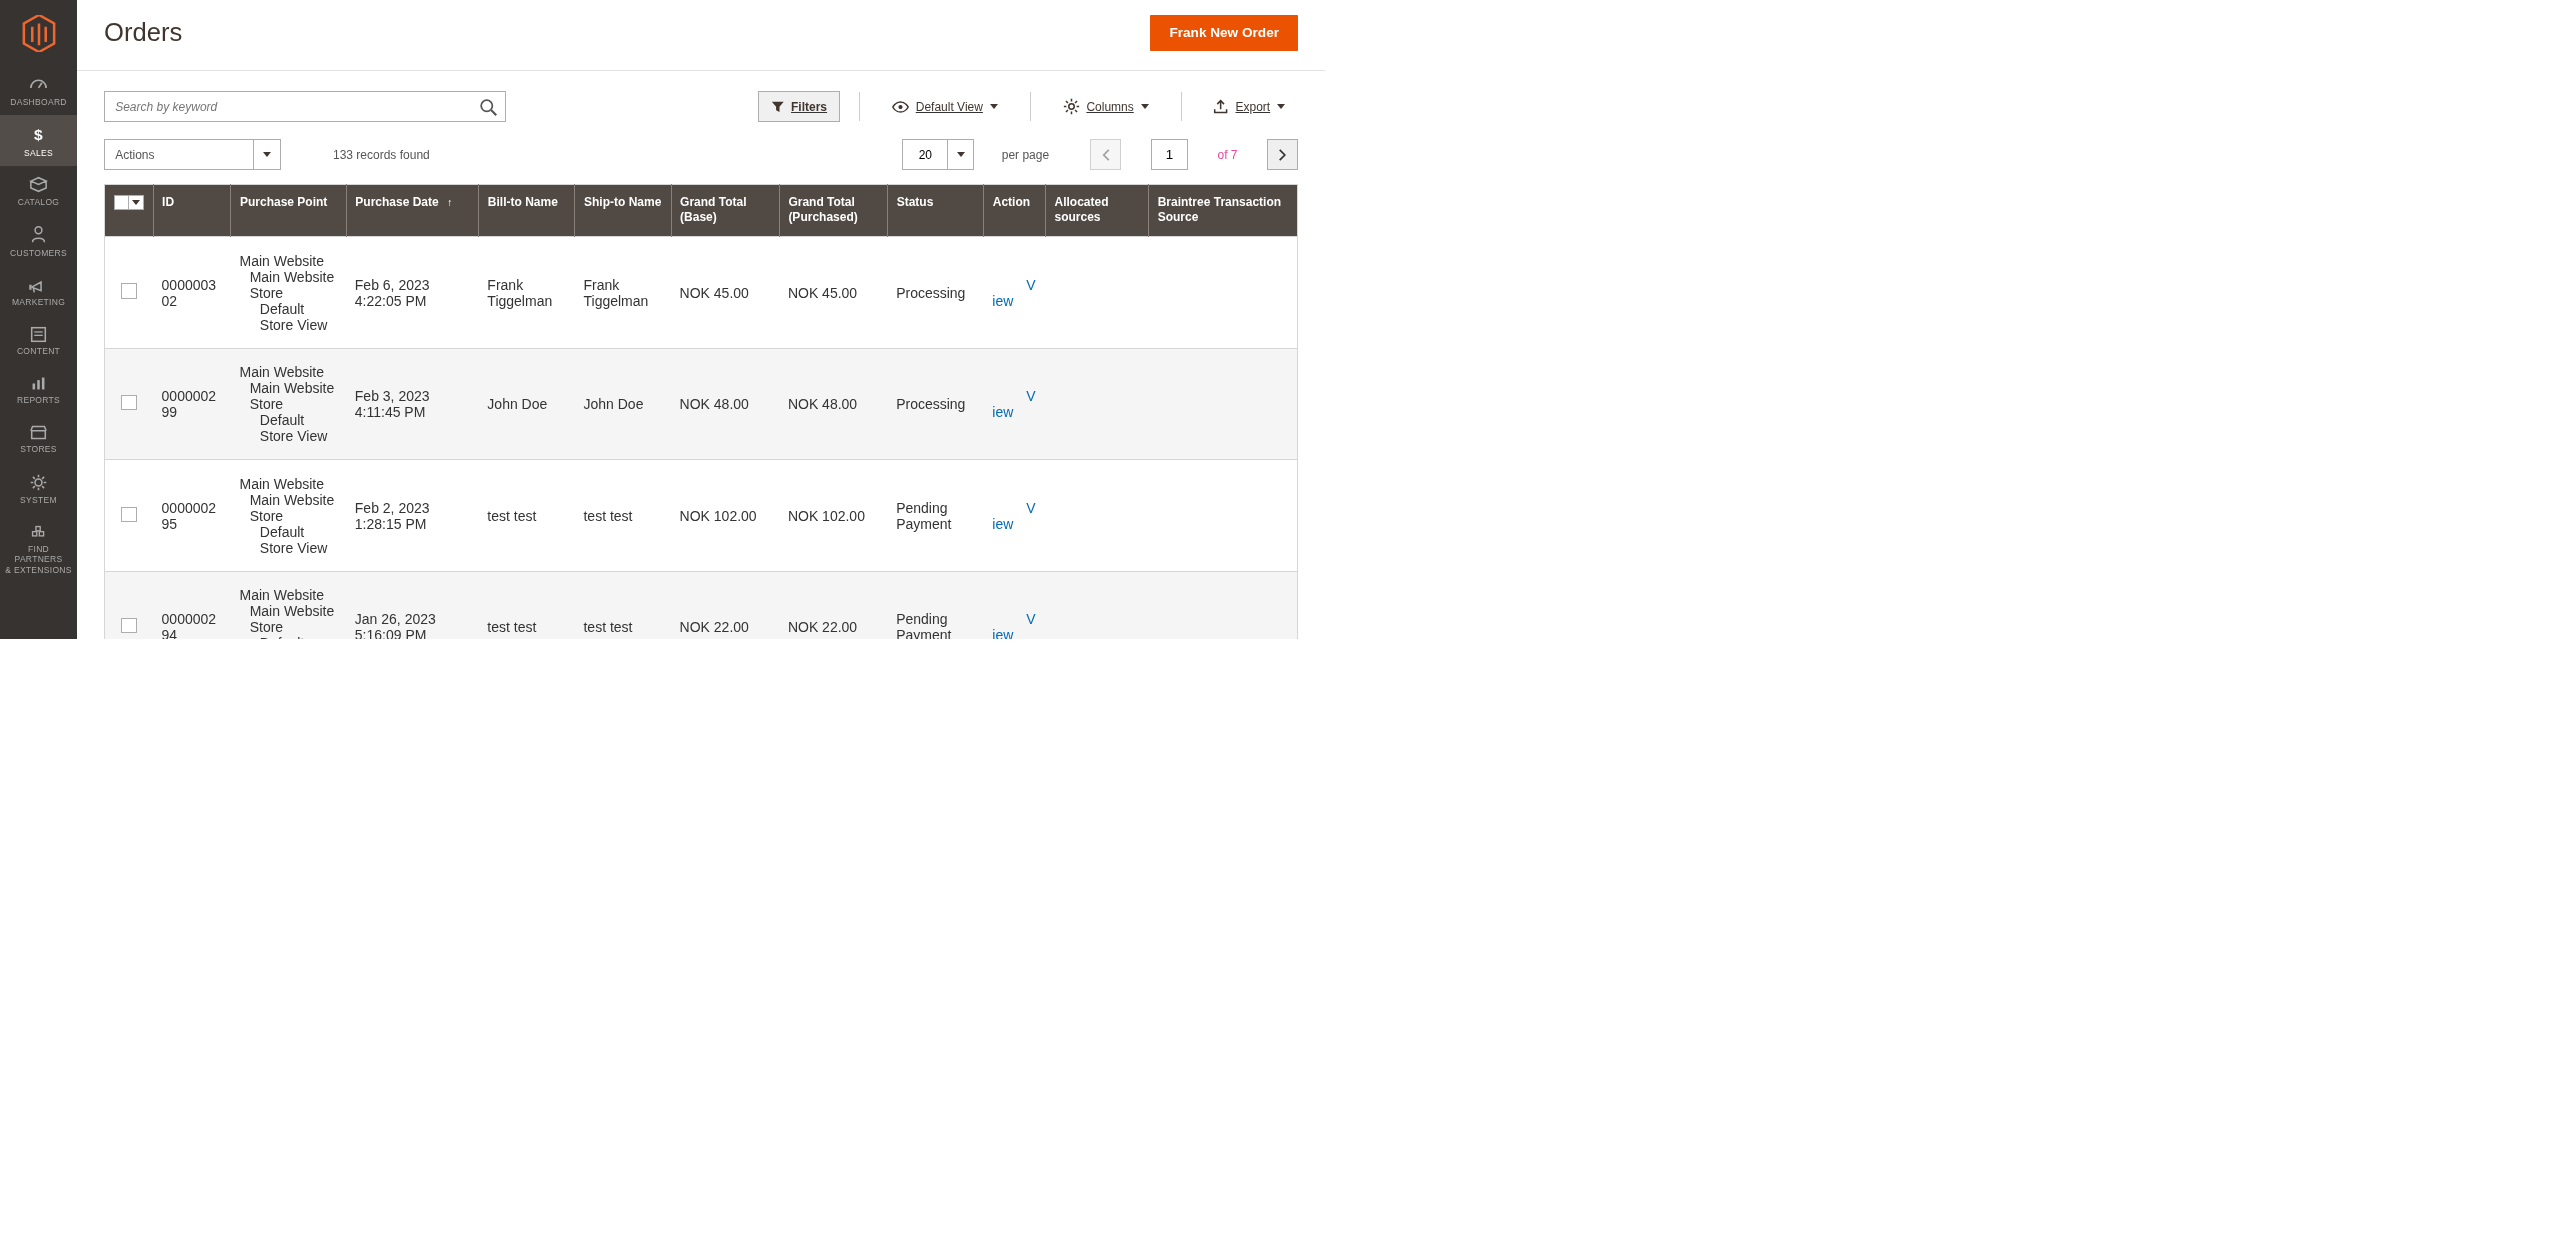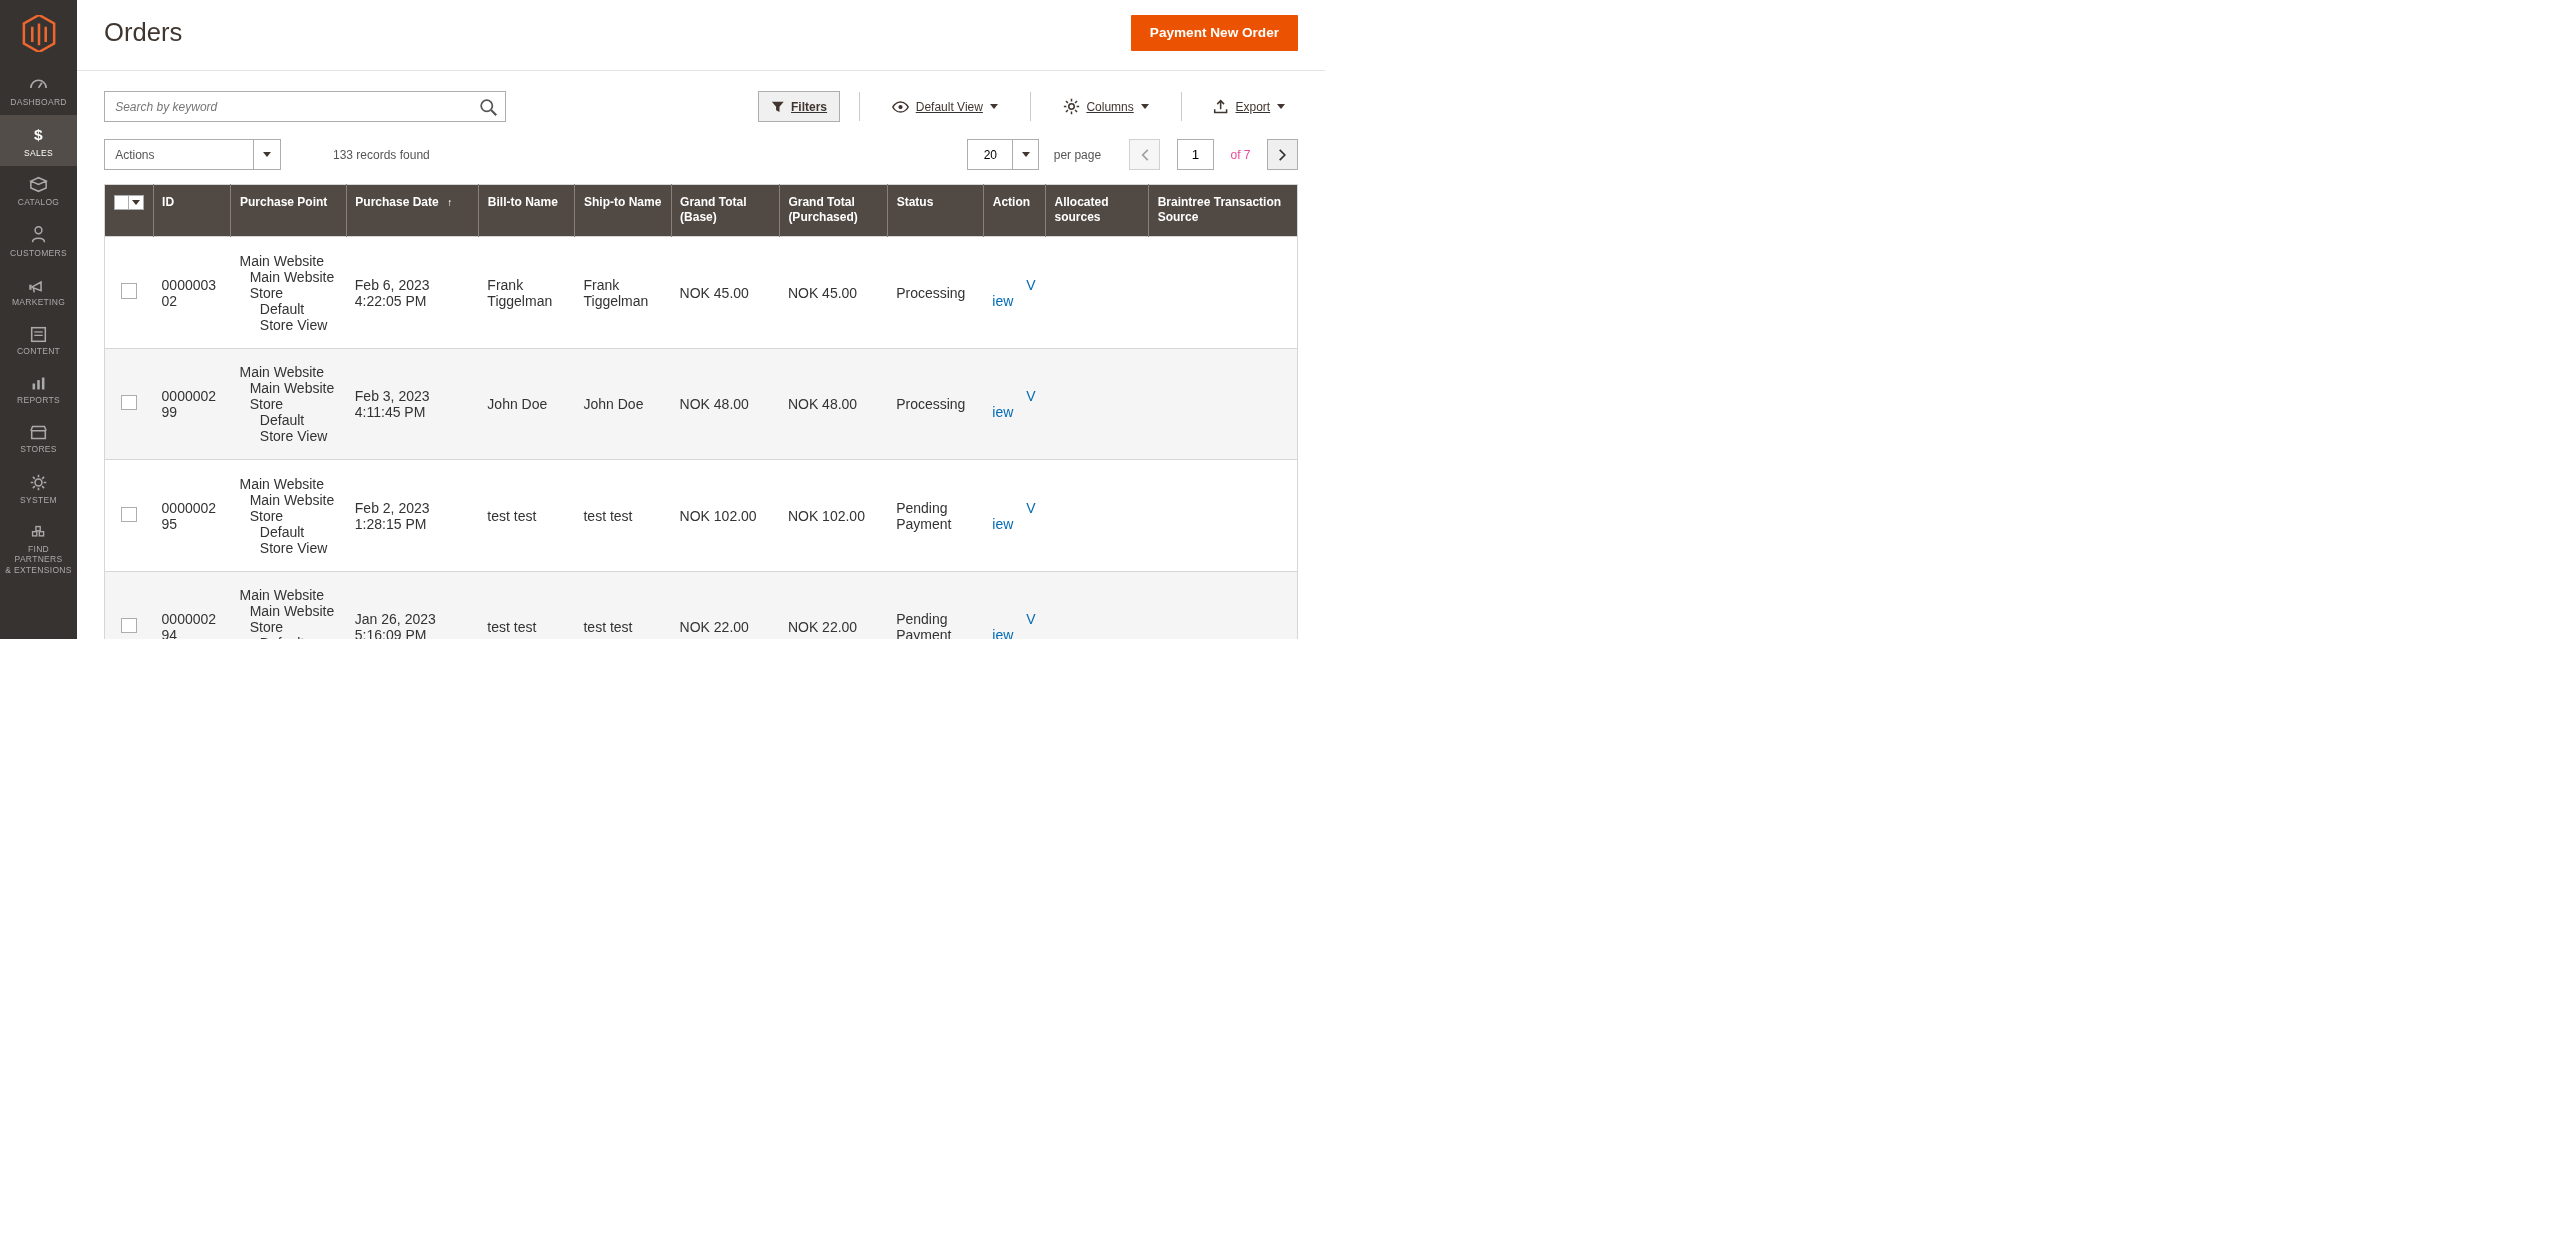--- a/index.html
+++ b/index.html
@@ -154,21 +154,21 @@
   .actions-select .sel-label { padding: 0 10.2px; color: #555; }
   .actions-select .sel-arrow {
     width: 27px;
     height: 100%;
     border-left: 0.9px solid #adadad;
     display: flex;
     align-items: center;
     justify-content: center;
   }
   .records-found { color: #555; }
-  .t2-right { display: flex; align-items: center; gap: 8px; justify-content: flex-end; }
+  .t2-right { display: flex; align-items: center; gap: 21px; justify-content: flex-end; }
   .page-size {
     display: inline-flex;
     align-items: center;
   }
   .page-size-input {
     width: 46px;
     height: 31px;
     border: 0.9px solid #adadad;
     text-align: center;
     font-size: 12px;
@@ -354,21 +354,21 @@
           <rect x="8" y="3" width="5" height="5" fill="none" stroke="#aaa" stroke-width="1.6"></rect>
         </svg>
       <span class="nav-label" style="white-space:pre-line;">FIND PARTNERS
 &amp; EXTENSIONS</span>
     </div>
   </nav>
 
   <main class="main">
     <div class="page-header">
       <h1 class="page-title">Orders</h1>
-      <button class="btn-primary">Payment New Order</button>
+      <button class="btn-primary">Frank New Order</button>
     </div>
 
     <div class="toolbar1">
       <div class="search-wrap">
         <input class="search-input" placeholder="Search by keyword" style="">
         <button class="search-btn">
           <svg width="19" height="19" viewBox="0 0 22 22">
               <circle cx="9" cy="9" r="6.5" fill="none" stroke="#555" stroke-width="2"></circle>
               <line x1="14" y1="14" x2="20" y2="20" stroke="#555" stroke-width="2.5"></line>
             </svg>

